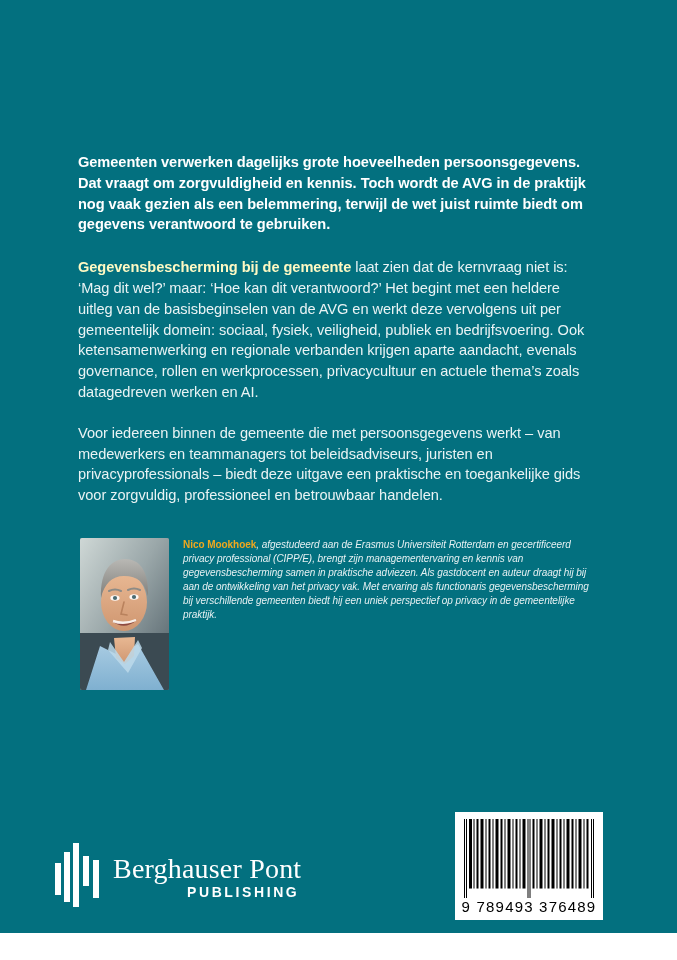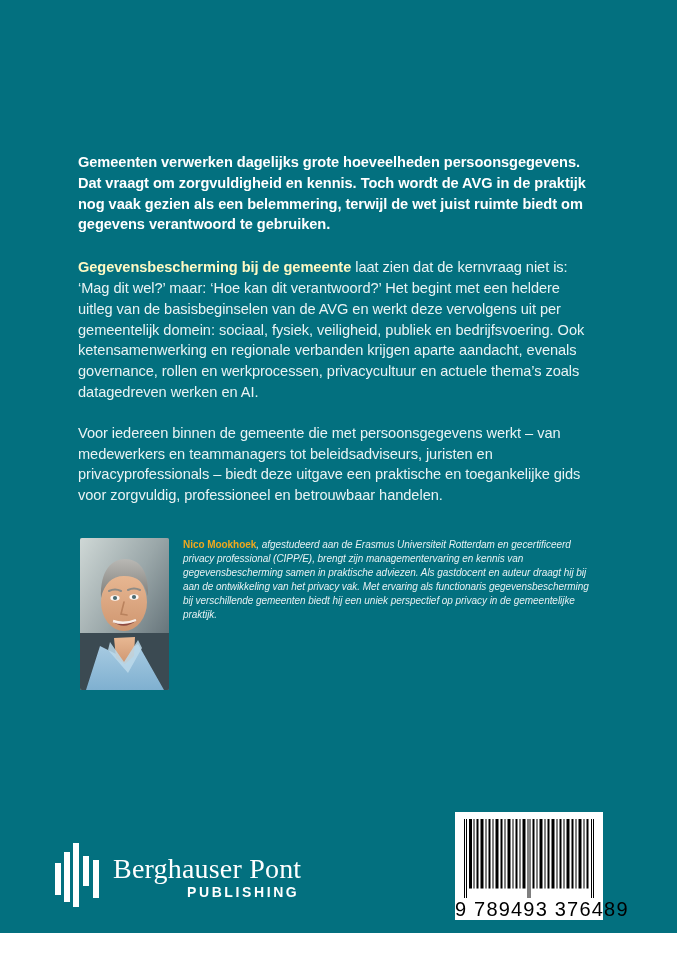--- a/index.html
+++ b/index.html
@@ -144,21 +144,21 @@
     height: 79px;
     display: block;
   }
   .barcode-digits {
     position: absolute;
     left: 0;
     right: 0;
     top: 86px;
     text-align: center;
     font-family: "Liberation Sans", sans-serif;
-    font-size: 20px;
+    font-size: 15px;
     color: #000000;
     letter-spacing: 1.2px;
     white-space: nowrap;
   }
 </style>
 </head>
 <body>
 
 <div class="cover">
 

